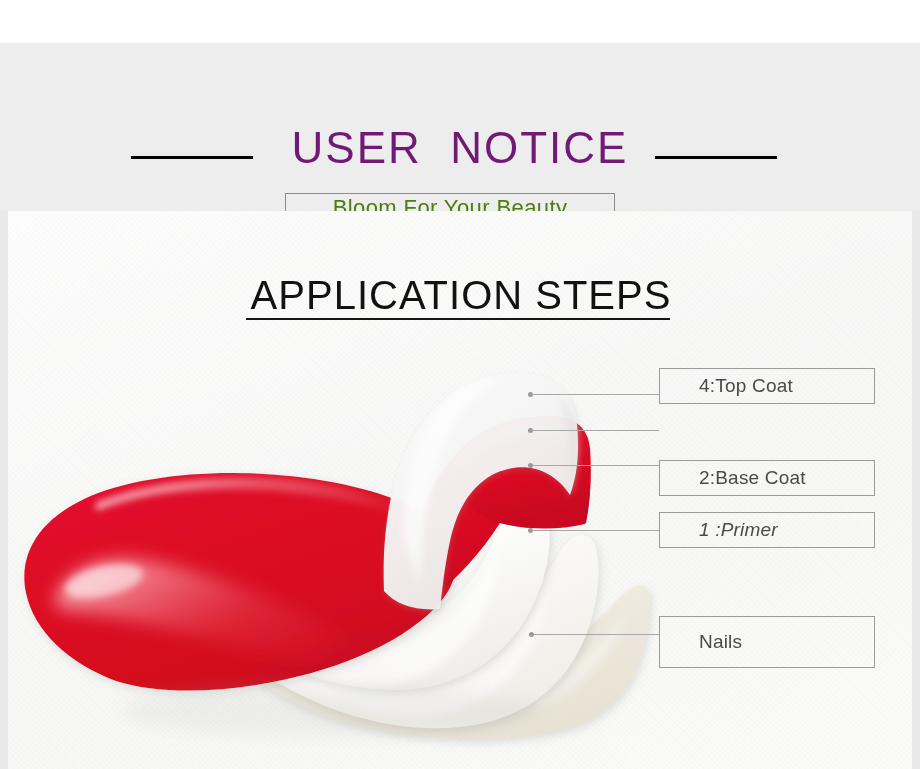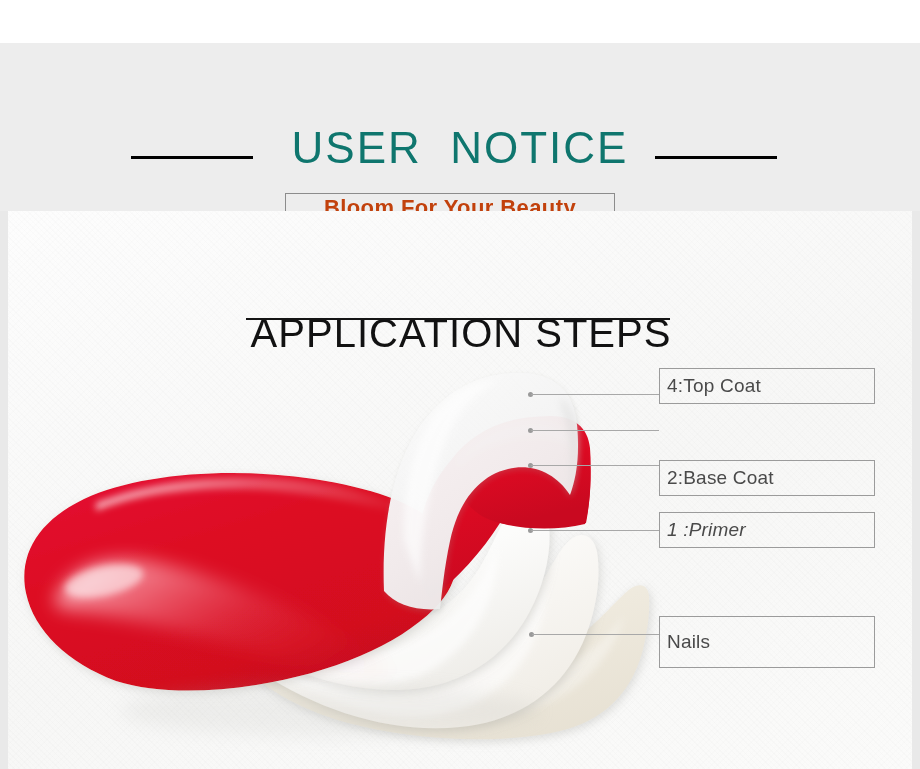--- a/index.html
+++ b/index.html
@@ -37,35 +37,35 @@
     height: 3px; background: #000000;
   }
   .rule.left  { left: 131px; width: 122px; }
   .rule.right { left: 655px; width: 122px; }
   .main-title {
     position: absolute; left: 0; top: 0;
     width: 920px; text-align: center;
     font-family: "Liberation Sans", sans-serif;
     font-size: 44px; font-weight: 300;
     letter-spacing: 2px;
-    color: #0f766e;
+    color: #701a75;
     line-height: 54px;
     white-space: pre;
   }
   .subtitle-box {
     position: absolute; left: 285px; top: 150px;
     width: 330px; height: 31px;
     border: 1px solid #8c8c8c;
     background: transparent;
     display: flex; align-items: center; justify-content: center;
   }
   .subtitle-text {
-    font-size: 22px; font-weight: 700;
+    font-size: 22px; font-weight: 400;
     letter-spacing: 0.4px;
-    color: #c2410c;
+    color: #4d7c0f;
     line-height: 1;
     padding-bottom: 2px;
   }
 
   
   .body-panel {
     position: absolute; left: 0; top: 211px;
     width: 920px; height: 558px;
     background: #e9e9e9;
   }
@@ -93,21 +93,20 @@
   
   .section-title {
     position: absolute; left: 246px; top: 272px;
     width: 430px;
     text-align: center;
     font-size: 40px; font-weight: 300;
     letter-spacing: 1px;
     color: #121212;
     line-height: 46px;
     white-space: pre;
-    margin-top: 38px;
   }
   .section-underline {
     position: absolute; left: 246px; top: 318px;
     width: 424px; height: 2px;
     background: #151515;
   }
 
   
   .nail-art {
     position: absolute; left: 0px; top: 211px;
@@ -123,20 +122,21 @@
     display: flex; align-items: center;
     padding-left: 7px;
   }
   .callout-text {
     font-size: 19px; font-weight: 300;
     color: #4a4a4a;
     letter-spacing: 0.2px;
     line-height: 1;
     white-space: pre;
     padding-bottom: 2px;
+    margin-left: 32px;
   }
   .leader {
     position: absolute;
     height: 1px;
     background: #a8a8a8;
   }
   .leader-dot {
     position: absolute;
     width: 5px; height: 5px;
     border-radius: 50%;

